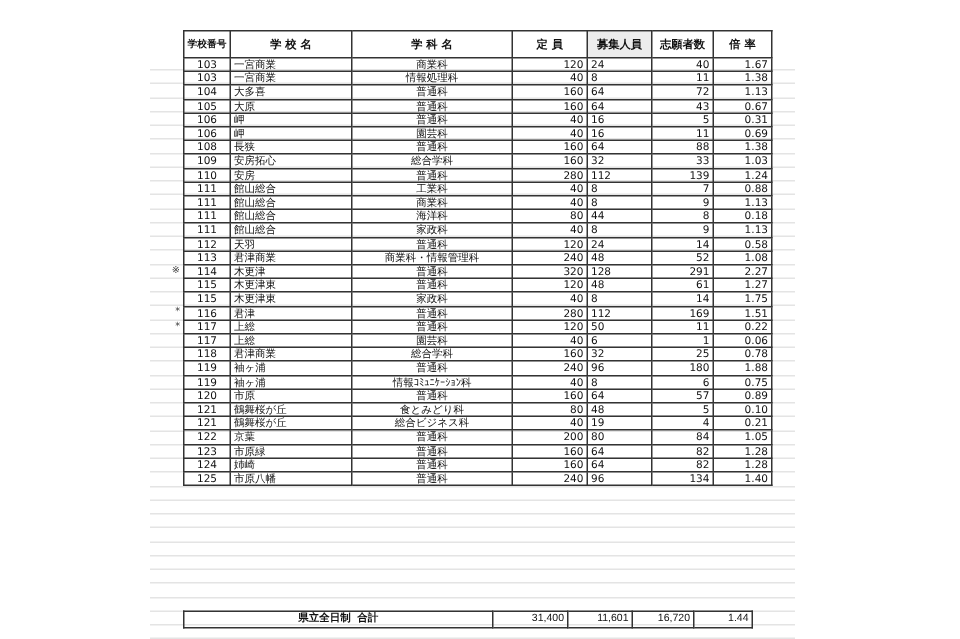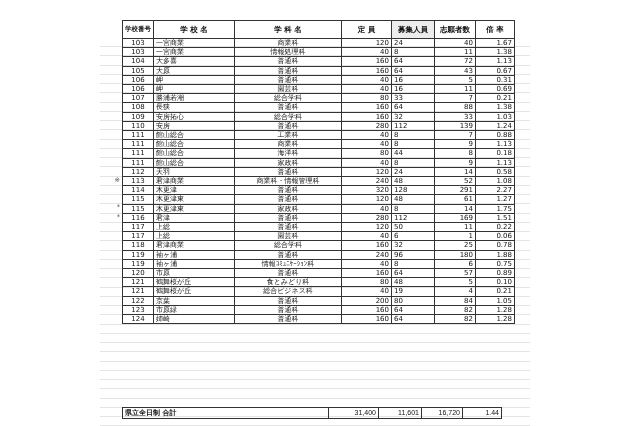--- a/index.html
+++ b/index.html
@@ -16,21 +16,21 @@
   .c-school { width:76px; text-align:left; }
   .c-dept { width:102px; text-align:center; }
   .c-cap { width:45px; text-align:right; }
   .c-rec { width:38px; }
   .c-app { width:36px; text-align:right;margin-left:12px; }
   .c-ratio { width:34px; text-align:right; }
   table.main { border:1.5px solid #111; }
   .marker { position:absolute; left:108px; font-size:6.5px; color:#444; width:12px; text-align:right; }
   table.total { position:absolute; left:122px; top:407px; border-collapse:collapse; table-layout:fixed; border:1.5px solid #111; }
   table.total td { border:1px solid #333; height:10px; line-height:10px; font-size:7px; padding:0 2px; white-space:nowrap; }
-  .t-label { width:201px; text-align:left; font-weight:bold; font-size:7.5px; }
+  .t-label { width:201px; text-align:center; font-weight:bold; font-size:7.5px;font-family:Liberation Mono, monospace; }
   .t-num { text-align:right; font-family:"Liberation Sans", sans-serif; }
 </style>
 </head>
 <body>
 
 <div class="sheet">
   <div id="gridlines">
       <div class="gridline-h" style="top: 46.2px;"></div>
       <div class="gridline-h" style="top: 55.45px;"></div>
       <div class="gridline-h" style="top: 64.7px;"></div>
@@ -171,29 +171,20 @@
         <tr>
           <td class="c-no">106</td>
           <td class="c-school">岬</td>
           <td class="c-dept">園芸科</td>
           <td class="c-cap">40</td>
           <td class="c-rec">16</td>
           <td class="c-app">11</td>
           <td class="c-ratio">0.69</td>
         </tr>
         <tr>
-          <td class="c-no">107</td>
-          <td class="c-school">勝浦若潮</td>
-          <td class="c-dept">総合学科</td>
-          <td class="c-cap">80</td>
-          <td class="c-rec">33</td>
-          <td class="c-app">7</td>
-          <td class="c-ratio">0.21</td>
-        </tr>
-        <tr>
           <td class="c-no">108</td>
           <td class="c-school">長狭</td>
           <td class="c-dept">普通科</td>
           <td class="c-cap">160</td>
           <td class="c-rec">64</td>
           <td class="c-app">88</td>
           <td class="c-ratio">1.38</td>
         </tr>
         <tr>
           <td class="c-no">109</td>
@@ -394,20 +385,29 @@
           <td class="c-ratio">1.28</td>
         </tr>
         <tr>
           <td class="c-no">124</td>
           <td class="c-school">姉崎</td>
           <td class="c-dept">普通科</td>
           <td class="c-cap">160</td>
           <td class="c-rec">64</td>
           <td class="c-app">82</td>
           <td class="c-ratio">1.28</td>
+        </tr>
+        <tr>
+          <td class="c-no">125</td>
+          <td class="c-school">市原八幡</td>
+          <td class="c-dept">普通科</td>
+          <td class="c-cap">240</td>
+          <td class="c-rec">96</td>
+          <td class="c-app">134</td>
+          <td class="c-ratio">1.40</td>
         </tr>
       </tbody>
   </table>
 
   <table class="total">
     <tbody>
         <tr>
       <td class="t-label">県立全日制 合計</td>
       <td class="t-num c-cap" style="width:45px">31,400</td>
       <td class="t-num c-rec" style="width:38px">11,601</td>

